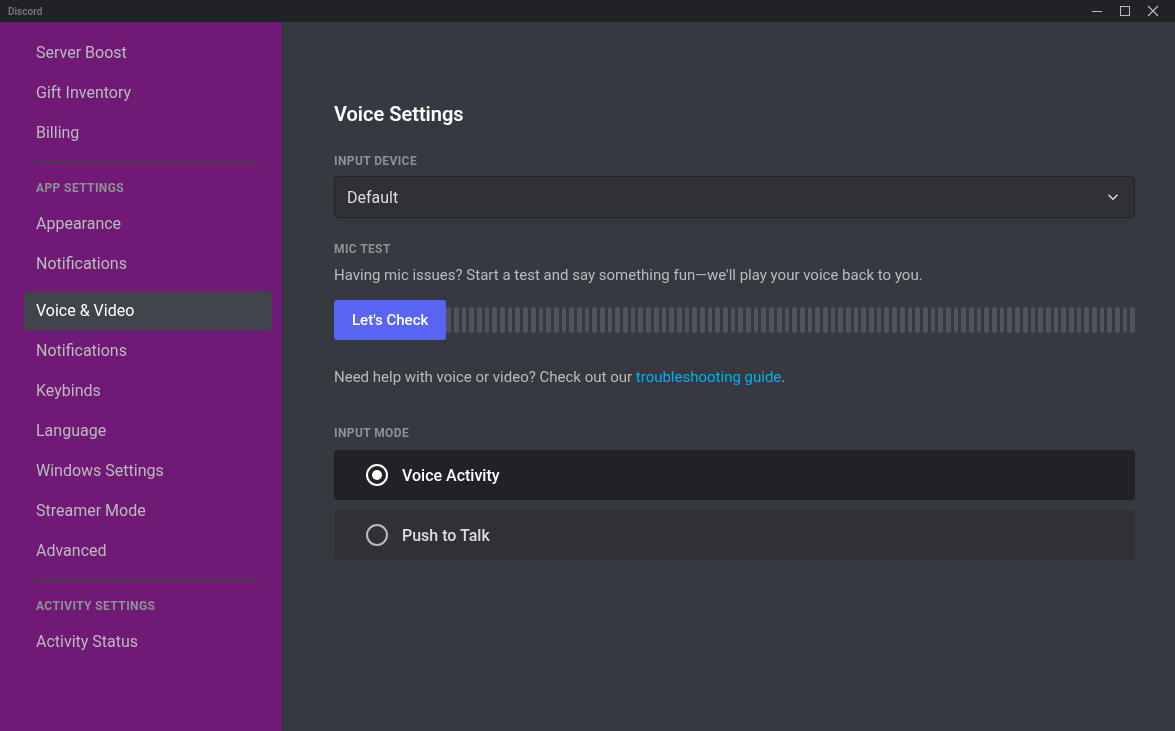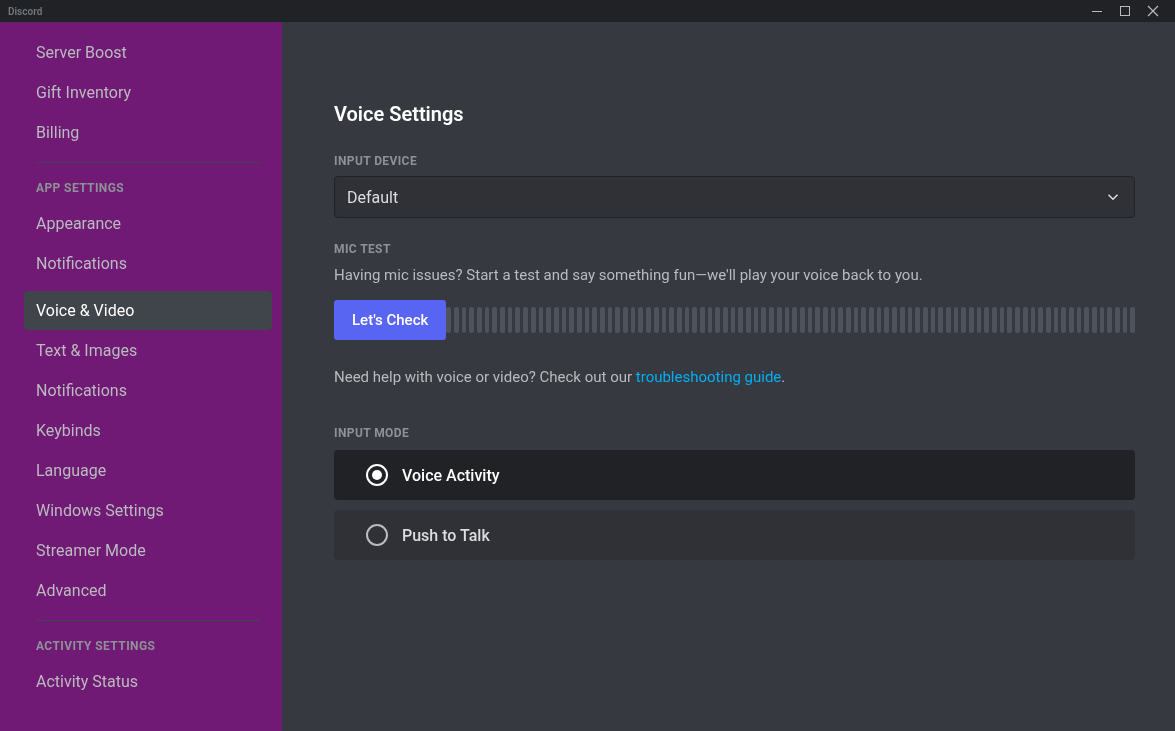--- a/index.html
+++ b/index.html
@@ -71,21 +71,20 @@
 <div class="main">
   <div class="sidebar">
     <div class="sidebar-item">Server Boost</div>
     <div class="sidebar-item">Gift Inventory</div>
     <div class="sidebar-item">Billing</div>
     <div class="sidebar-divider"></div>
     <div class="sidebar-heading">APP SETTINGS</div>
     <div class="sidebar-item">Appearance</div>
     <div class="sidebar-item">Notifications</div>
     <div class="sidebar-item active">Voice &amp; Video</div>
-    <div class="sidebar-item">Text &amp; Images</div>
     <div class="sidebar-item">Notifications</div>
     <div class="sidebar-item">Keybinds</div>
     <div class="sidebar-item">Language</div>
     <div class="sidebar-item">Windows Settings</div>
     <div class="sidebar-item">Streamer Mode</div>
     <div class="sidebar-item">Advanced</div>
     <div class="sidebar-divider"></div>
     <div class="sidebar-heading">ACTIVITY SETTINGS</div>
     <div class="sidebar-item">Activity Status</div>
   </div>

